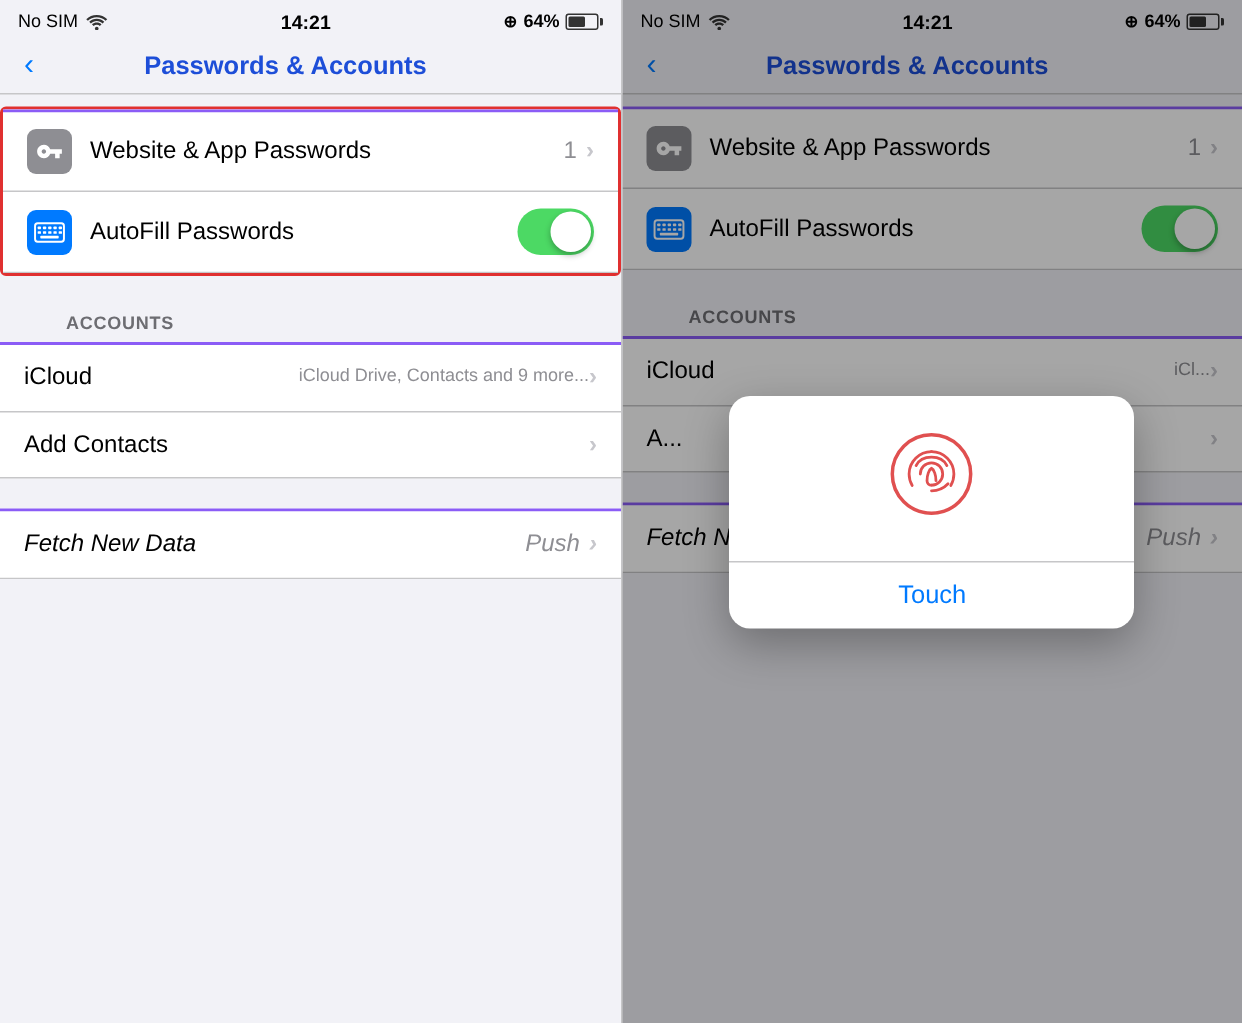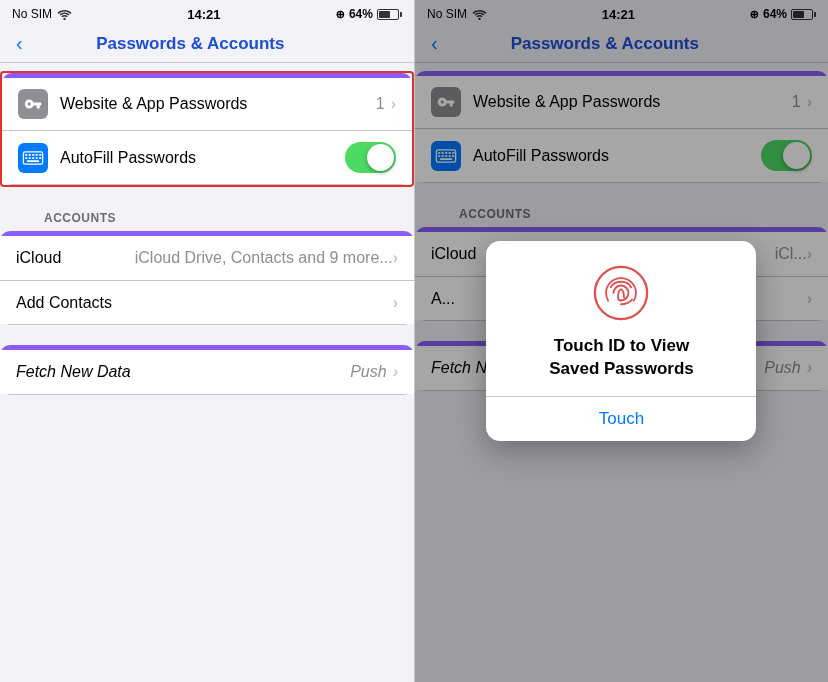--- a/index.html
+++ b/index.html
@@ -146,23 +146,22 @@
       font-weight: 700;
       color: #6d6d72;
       text-transform: uppercase;
       letter-spacing: 0.5px;
       padding: 4px 16px 6px;
       margin-left: 28px;
     }
 
     .table-group {
       background: #fff;
-      border-top: 5px solid #8b5cf6;
+      border-top: 2px solid #8b5cf6;
       border-bottom: 1px solid #c6c6c8;
-      border-radius: 10px;
     }
 
     .table-row {
       display: flex;
       align-items: center;
       padding: 11px 16px;
       background: #fff;
       min-height: 44px;
       position: relative;
     }
@@ -226,21 +225,21 @@
       border-radius: 50%;
       position: absolute;
       top: 2px;
       right: 2px;
       box-shadow: 0 2px 4px rgba(0,0,0,0.3);
       transition: right 0.2s;
     }
 
     
     .row-subtitle {
-      font-size: 16px;
+      font-size: 12px;
       color: #8e8e93;
       display: block;
     }
 
     .row-label-block {
       flex: 1;
       display: flex;
       flex-direction: row;
       justify-content: center;
     }
@@ -543,22 +542,20 @@
 
         <svg class="fingerprint-icon" viewBox="0 0 60 60">
           <circle cx="30" cy="30" r="28" fill="none" stroke="#e05050" stroke-width="2.5"></circle>
           <path d="M30 14 C21.2 14 14 21.2 14 30 C14 33 14.8 35.8 16.2 38.2" fill="none" stroke="#e05050" stroke-width="2" stroke-linecap="round"></path>
           <path d="M43.8 38.2 C45.2 35.8 46 33 46 30 C46 21.2 38.8 14 30 14" fill="none" stroke="#e05050" stroke-width="2" stroke-linecap="round"></path>
           <path d="M22 30 C22 25.6 25.6 22 30 22 C34.4 22 38 25.6 38 30 C38 34.4 34.4 38 30 38" fill="none" stroke="#e05050" stroke-width="2" stroke-linecap="round"></path>
           <path d="M30 38 C28.2 38 26.8 36.6 26.8 34.8 C26.8 30.8 28.2 26.8 30 26 C31.8 26.8 33.2 30.8 33.2 34.8" fill="none" stroke="#e05050" stroke-width="2" stroke-linecap="round"></path>
           <path d="M19 24 C20.8 20.4 25 18 30 18 C35 18 39.2 20.4 41 24" fill="none" stroke="#e05050" stroke-width="2" stroke-linecap="round"></path>
           <path d="M30 42 C34.4 42 38.8 40.2 41.8 37" fill="none" stroke="#e05050" stroke-width="2" stroke-linecap="round"></path>
         </svg>
-        <div class="modal-title" style="white-space:pre-line;">Touch ID to View
-Saved Passwords</div>
       </div>
       <div class="modal-divider"></div>
       <div class="modal-actions">
         <button class="modal-btn">Touch</button>
       </div>
     </div>
   </div>
 
 </div>
 

